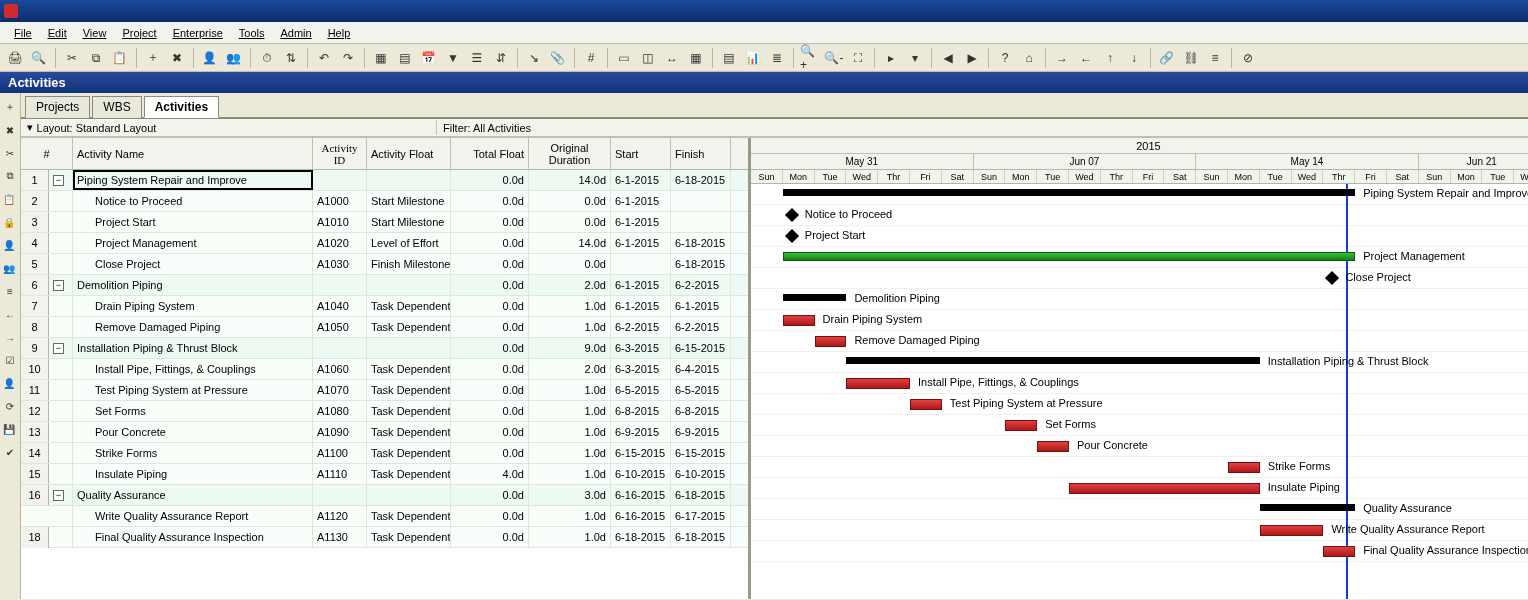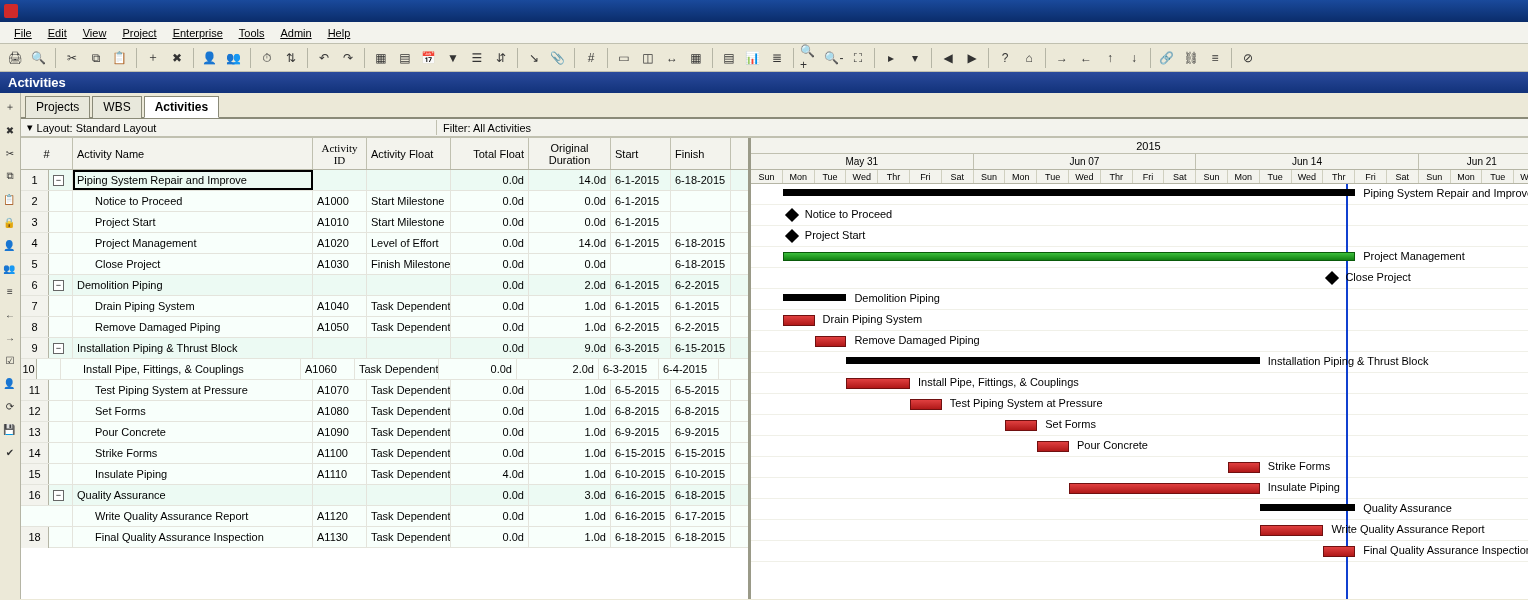--- a/index.html
+++ b/index.html
@@ -548,21 +548,21 @@
               </div>
               <div class="gcell" style="width: 240px; padding-left: 4px;">Installation Piping &amp; Thrust Block</div>
               <div class="gcell" style="width: 54px;"></div>
               <div class="gcell" style="width: 84px;"></div>
               <div class="gcell right" style="width: 78px;">0.0d</div>
               <div class="gcell right" style="width: 82px;">9.0d</div>
               <div class="gcell" style="width: 60px;">6-3-2015</div>
               <div class="gcell" style="width: 60px;">6-15-2015</div>
             </div>
             <div class="grow band0">
-              <div class="gcell rownum" style="width: 16px; text-align: right;">10</div>
+              <div class="gcell rownum" style="width: 28px; text-align: right;">10</div>
               <div class="gcell" style="width: 24px; justify-content: center;"></div>
               <div class="gcell" style="width: 240px; padding-left: 22px;">Install Pipe, Fittings, &amp; Couplings</div>
               <div class="gcell" style="width: 54px;">A1060</div>
               <div class="gcell" style="width: 84px;">Task Dependent</div>
               <div class="gcell right" style="width: 78px;">0.0d</div>
               <div class="gcell right" style="width: 82px;">2.0d</div>
               <div class="gcell" style="width: 60px;">6-3-2015</div>
               <div class="gcell" style="width: 60px;">6-4-2015</div>
             </div>
             <div class="grow band0">
@@ -657,21 +657,21 @@
             </div>
           </div>
       </div>
 
       <div class="gantt-side">
         <div class="gantt-header" id="gantt-header">
             <div class="gantt-year-row">2015</div>
             <div class="gantt-week-row">
               <div class="wkcell" style="width: 222.6px;">May 31</div>
               <div class="wkcell" style="width: 222.6px;">Jun 07</div>
-              <div class="wkcell" style="width: 222.6px;">Jun 14</div>
+              <div class="wkcell" style="width: 222.6px;">May 14</div>
               <div class="wkcell" style="width: 127.2px;">Jun 21</div>
             </div>
           </div>
         <div class="gantt-day-row" id="gantt-days">
             <div class="daycell" style="width: 31.8px;">Sun</div>
             <div class="daycell" style="width: 31.8px;">Mon</div>
             <div class="daycell" style="width: 31.8px;">Tue</div>
             <div class="daycell" style="width: 31.8px;">Wed</div>
             <div class="daycell" style="width: 31.8px;">Thr</div>
             <div class="daycell" style="width: 31.8px;">Fri</div>

